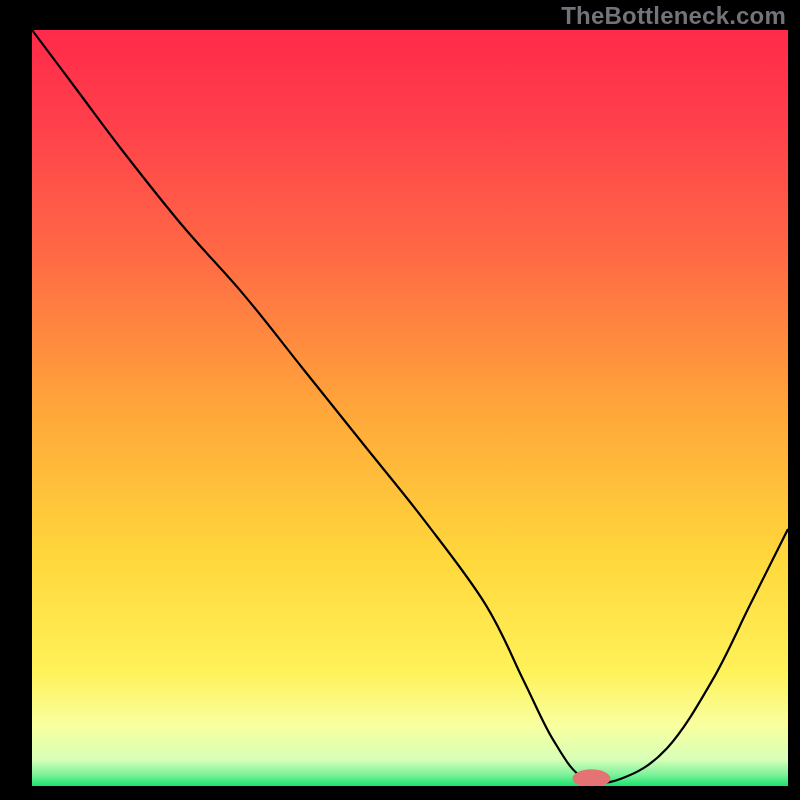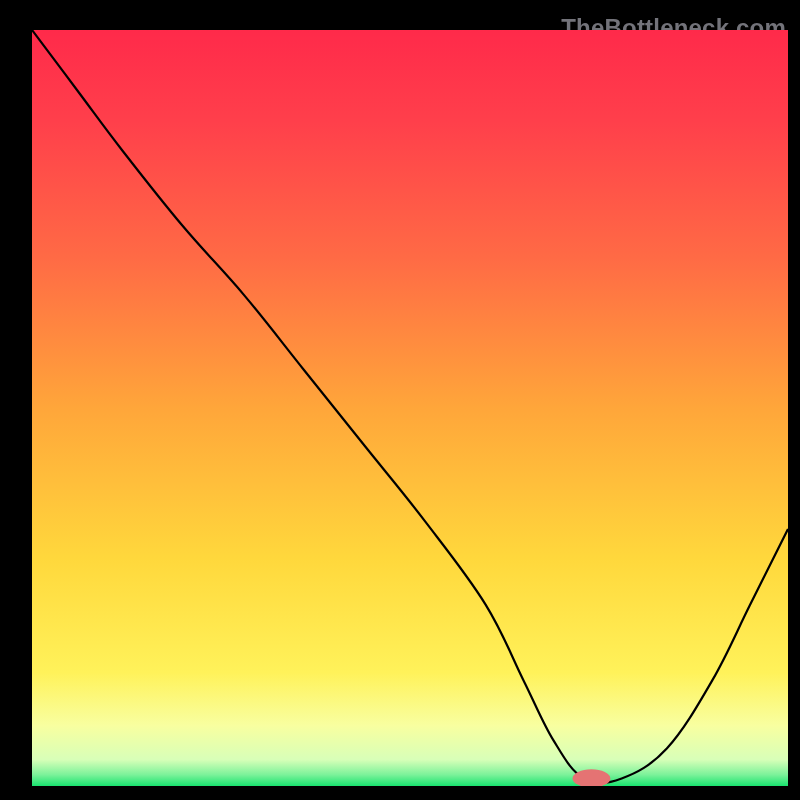--- a/index.html
+++ b/index.html
@@ -5,21 +5,21 @@
   * { margin: 0; padding: 0; box-sizing: border-box; }
   html, body { width: 800px; height: 800px; overflow: hidden; background: #000; }
   .stage {
     position: relative;
     width: 800px;
     height: 800px;
     background: #000000;
   }
   .watermark {
     position: absolute;
-    top: 14px;
+    top: 2px;
     right: 14px;
     font-family: Arial, Helvetica, sans-serif;
     font-size: 24px;
     font-weight: 600;
     color: #73737a;
     letter-spacing: 0.2px;
   }
   .plot {
     position: absolute;
     left: 32px;

